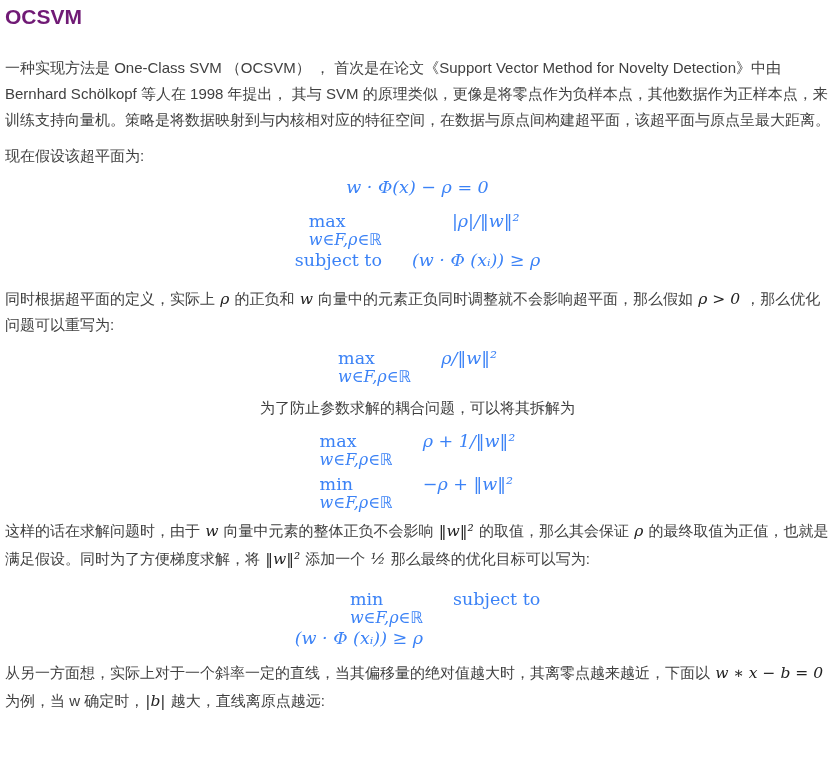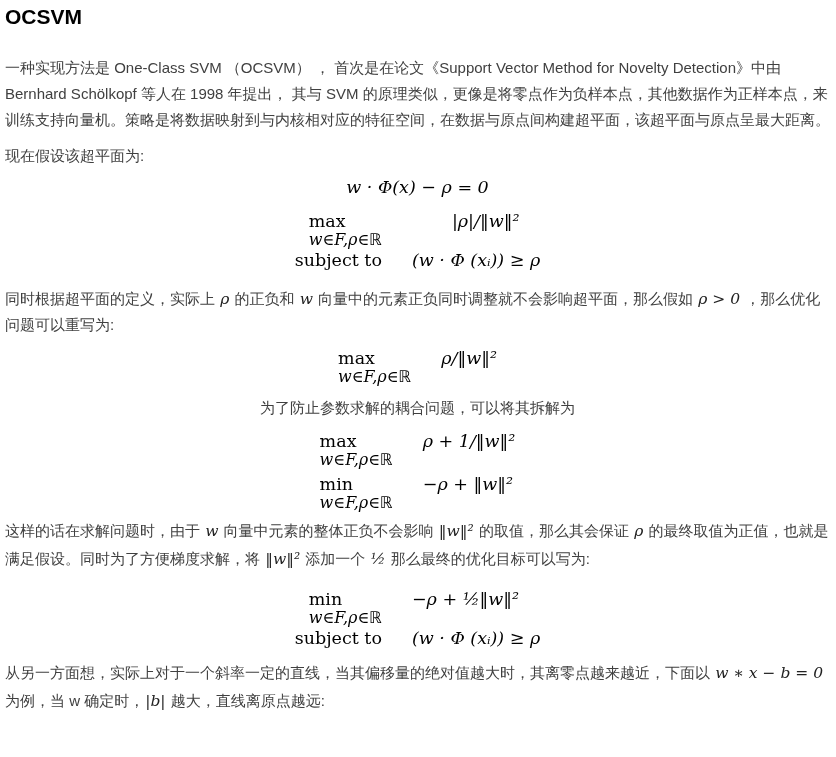--- a/index.html
+++ b/index.html
@@ -12,21 +12,21 @@
     font-size: 15px;
     line-height: 26px;
     overflow: hidden;
   }
   .doc { padding: 3px 6px 0 5px; }
 
   h1.page-title {
     font-size: 21px;
     line-height: 24px;
     margin: 2px 0 0 0;
-    color: #000000;
+    color: #701a75;
     font-weight: 700;
   }
 
   p { margin: 0; }
   .p1 { margin-top: 26px; }
   .p2 { margin-top: 10px; }
   .p3 { margin-top: 18px; }
   .p4 { margin-top: 14px; }
   .p5 { margin-top: 12px; text-align: center; }
   .p6 { margin-top: 8px;  line-height: 27px; }
@@ -36,21 +36,21 @@
   .formula {
     display: grid;
     grid-template-columns: auto auto;
     justify-content: center;
     align-items: start;
     column-gap: 30px;
     row-gap: 2px;
     font-family: "DejaVu Serif", "DejaVu Sans", serif;
     font-size: 17.5px;
     line-height: 24px;
-    color: #000000;
+    color: #3b82f6;
   }
   .formula.single {
     display: flex;
     justify-content: center;
   }
   .f1 { margin-top: 6px; }
   .f2 { margin-top: 10px; }
   .f3 { margin-top: 8px; }
   .f4 { margin-top: 8px; row-gap: 6px; }
   .f5 { margin-top: 14px; }
@@ -136,20 +136,19 @@
     <span class="c2 fbody">−ρ + ‖w‖²</span>
   </div>
 
   <p class="p6"><span class="rtext">这样的话在求解问题时，由于 </span><span class="imath">w</span><span class="rtext"> 向量中元素的整体正负不会影响 </span><span class="imath">‖w‖²</span><span class="rtext"> 的取值，那么其会保证 </span><span class="imath">ρ</span><span class="rtext"> 的最终取值为正值，也就是满足假设。同时为了方便梯度求解，将 </span><span class="imath">‖w‖²</span><span class="rtext"> 添加一个 </span><span class="imath">½</span><span class="rtext"> 那么最终的优化目标可以写为:</span></p>
 
   <div class="formula f5">
     <span class="c1 op-stack">
       <span class="op">min</span>
       <span class="opsub">w∈F,ρ∈ℝ</span>
     </span>
-    <span class="c2 fbody">−ρ + ½‖w‖²</span>
     <span class="c1 flabel">subject to</span>
     <span class="c2 fbody">(w · Φ (xᵢ)) ≥ ρ</span>
   </div>
 
   <p class="p7"><span class="rtext">从另一方面想，实际上对于一个斜率一定的直线，当其偏移量的绝对值越大时，其离零点越来越近，下面以 </span><span class="imath">w ∗ x − b = 0</span><span class="rtext"> 为例，当 w 确定时，</span><span class="imath">|b|</span><span class="rtext"> 越大，直线离原点越远:</span></p>
 
 </main>
 
 </body></html>

